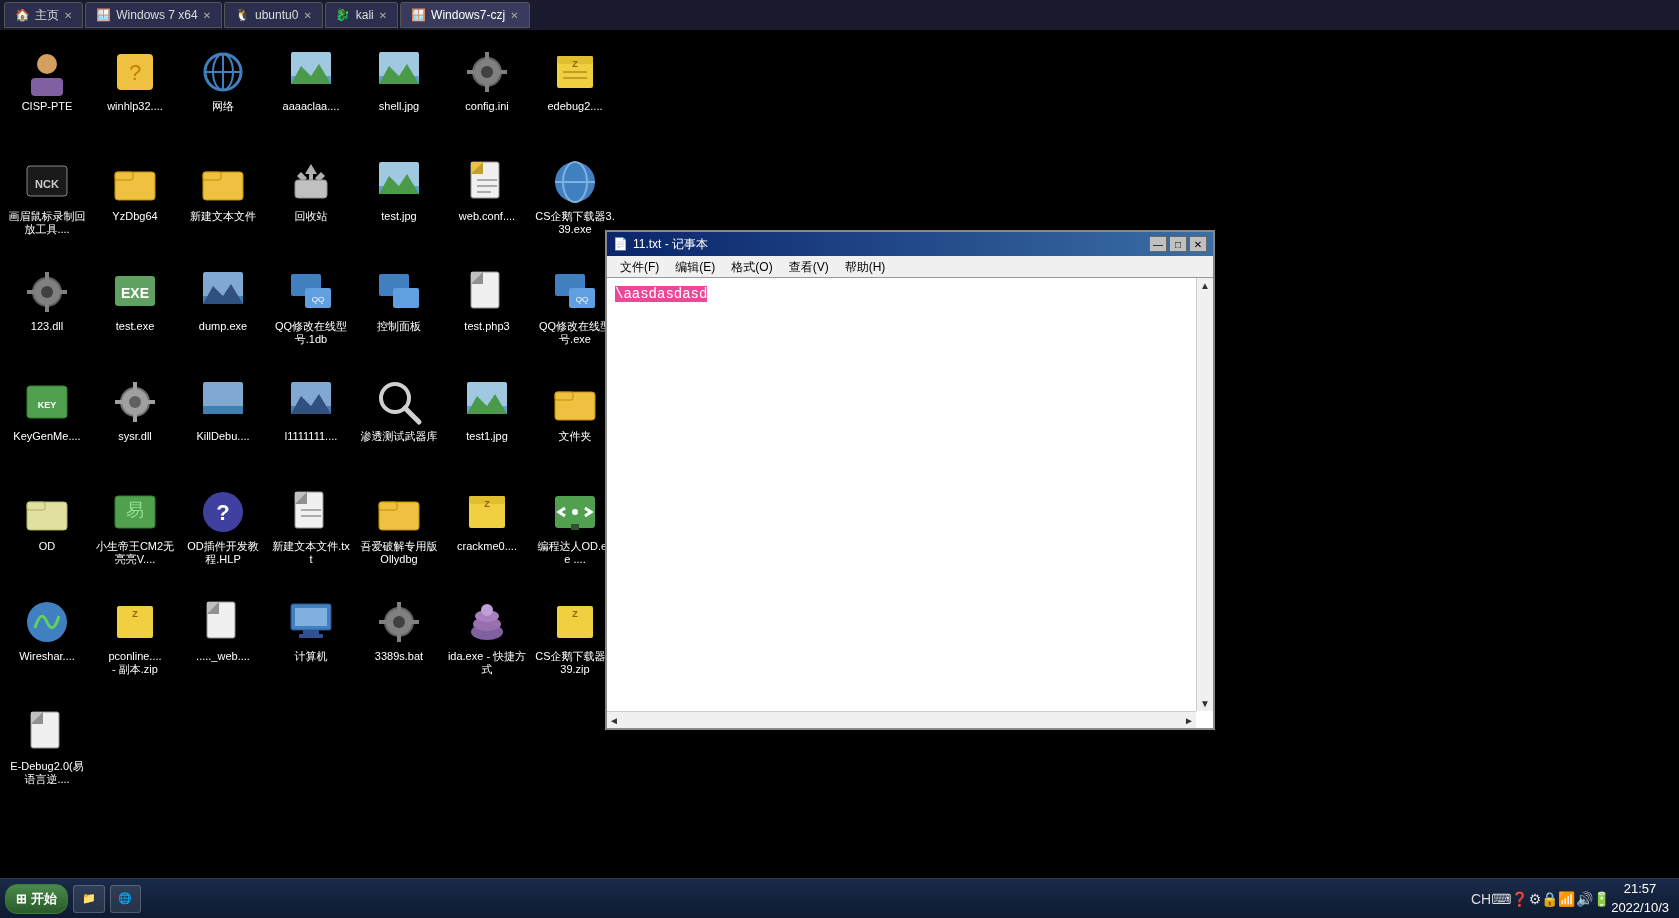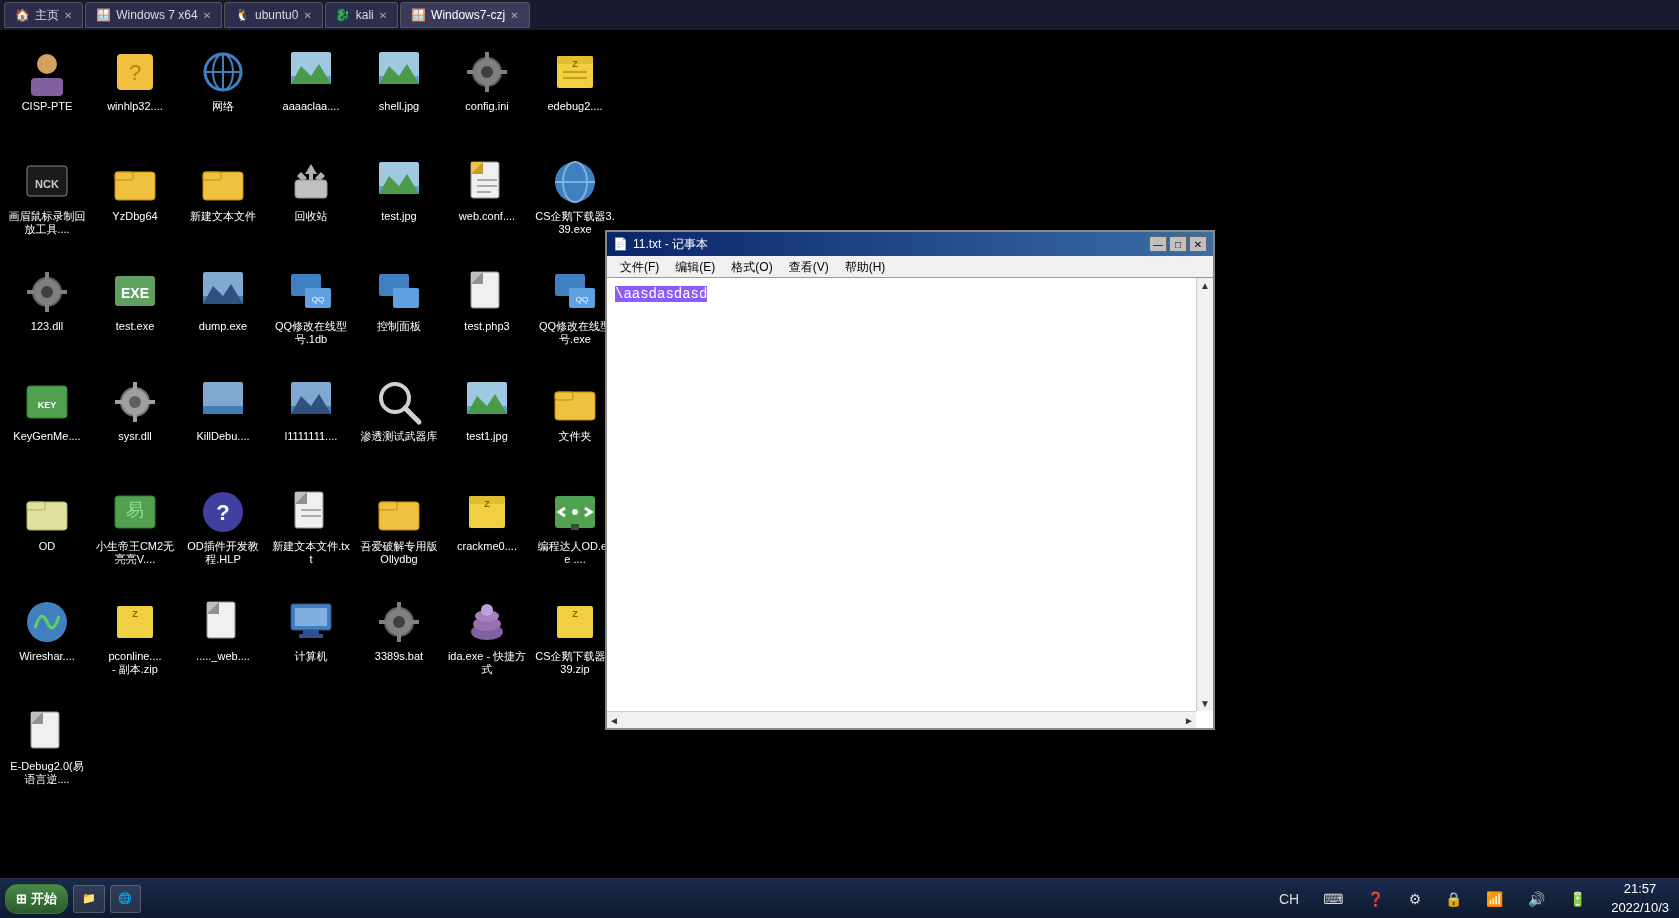--- a/index.html
+++ b/index.html
@@ -208,21 +208,21 @@
       height: 28px;
       display: flex;
       align-items: center;
       gap: 4px;
       cursor: pointer;
     }
     .systray {
       margin-left: auto;
       display: flex;
       align-items: center;
-      gap: 24px;
+      gap: 0;
       color: #ddd;
       font-size: 11px;
       padding-right: 5px;
     }
     .systray-icon {
       font-size: 14px;
       cursor: pointer;
     }
     .clock {
       text-align: center;
@@ -725,21 +725,21 @@
     </div>
     <div class="notepad-menubar">
       <span class="menu-item">文件(F)</span>
       <span class="menu-item">编辑(E)</span>
       <span class="menu-item">格式(O)</span>
       <span class="menu-item">查看(V)</span>
       <span class="menu-item">帮助(H)</span>
     </div>
     <div class="notepad-content" style="position:relative;">
       <div style="font-family: 'Courier New', monospace; font-size: 14px; color: #000; padding: 4px;">
-        <span style="background: #8b5cf6; color: #fff;">\aasdasdasd</span>
+        <span style="background: #ec4899; color: #fff;">\aasdasdasd</span>
       </div>
 
       <div style="position:absolute; right:0; top:0; bottom:17px; width:17px; background:#f0f0f0; border-left:1px solid #ccc; display:flex; flex-direction:column; align-items:center; justify-content:space-between;">
         <div style="font-size:10px; cursor:pointer; color:#333; padding:2px;">▲</div>
         <div style="font-size:10px; cursor:pointer; color:#333; padding:2px;">▼</div>
       </div>
 
       <div style="position:absolute; bottom:0; left:0; right:17px; height:17px; background:#f0f0f0; border-top:1px solid #ccc; display:flex; align-items:center; justify-content:space-between;">
         <div style="font-size:10px; cursor:pointer; color:#333; padding:2px;">◄</div>
         <div style="font-size:10px; cursor:pointer; color:#333; padding:2px;">►</div>

